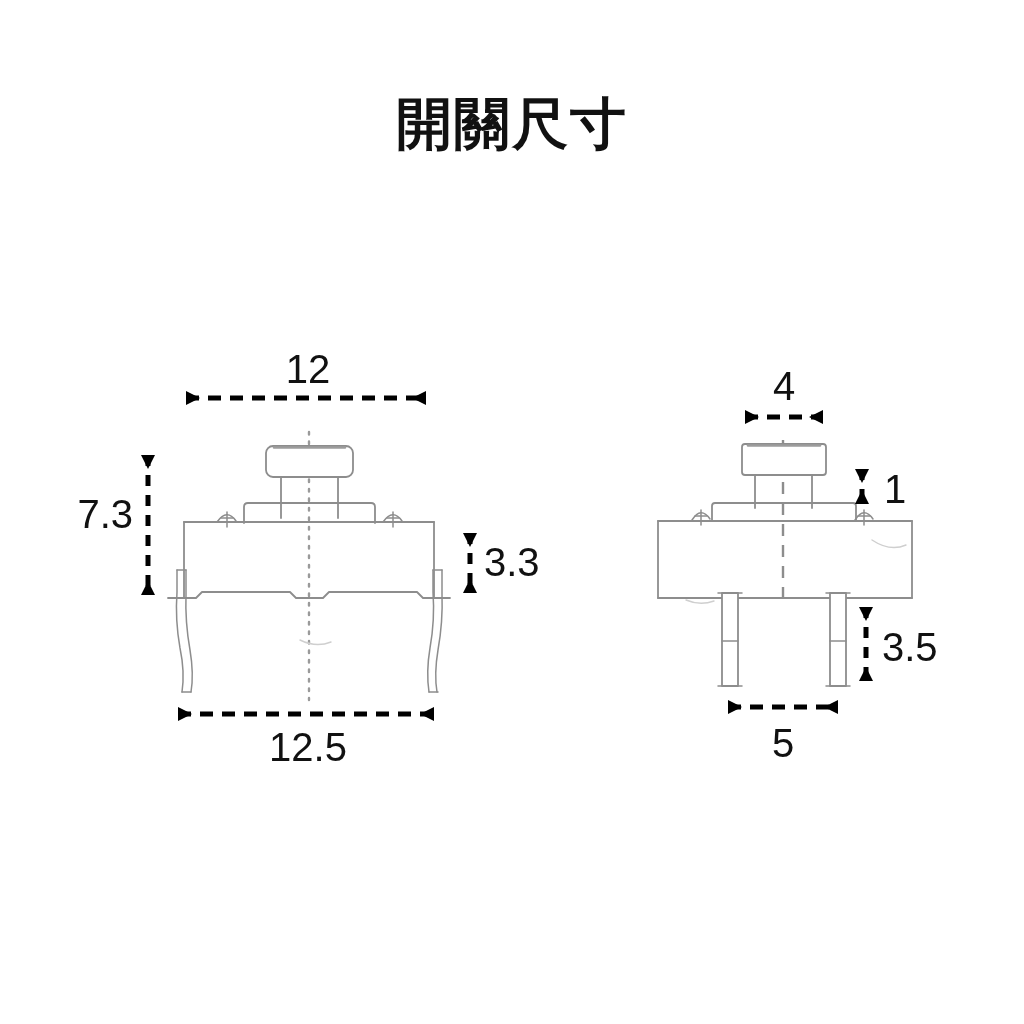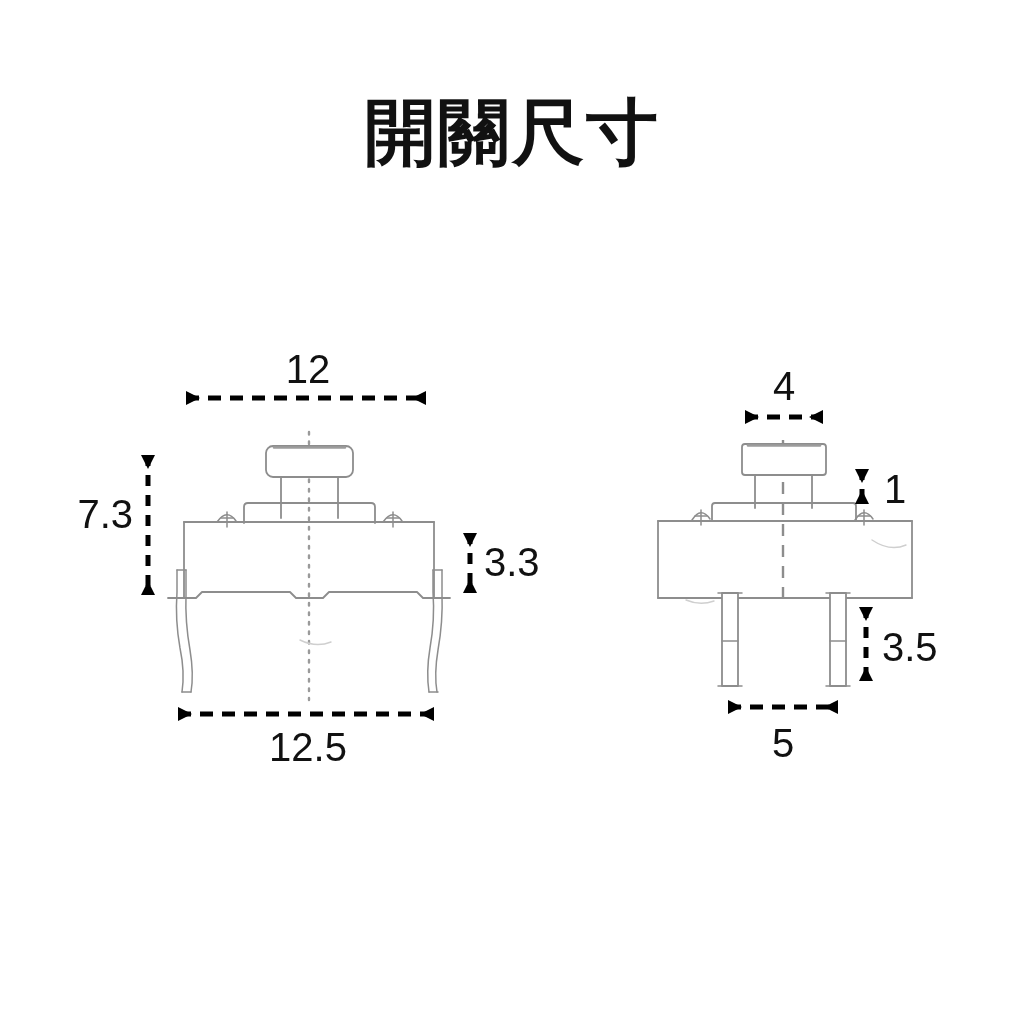--- a/index.html
+++ b/index.html
@@ -22,21 +22,21 @@
     width: 1024px;
     height: 1024px;
     background: #ffffff;
   }
   #page-title {
     position: absolute;
     left: 0;
     top: 96px;
     width: 1024px;
     text-align: center;
-    font-size: 72px;
+    font-size: 56px;
     line-height: 1;
     font-weight: 700;
     color: #111111;
     letter-spacing: 2px;
     white-space: nowrap;
   }
   svg#drawing {
     position: absolute;
     left: 0;
     top: 0;

